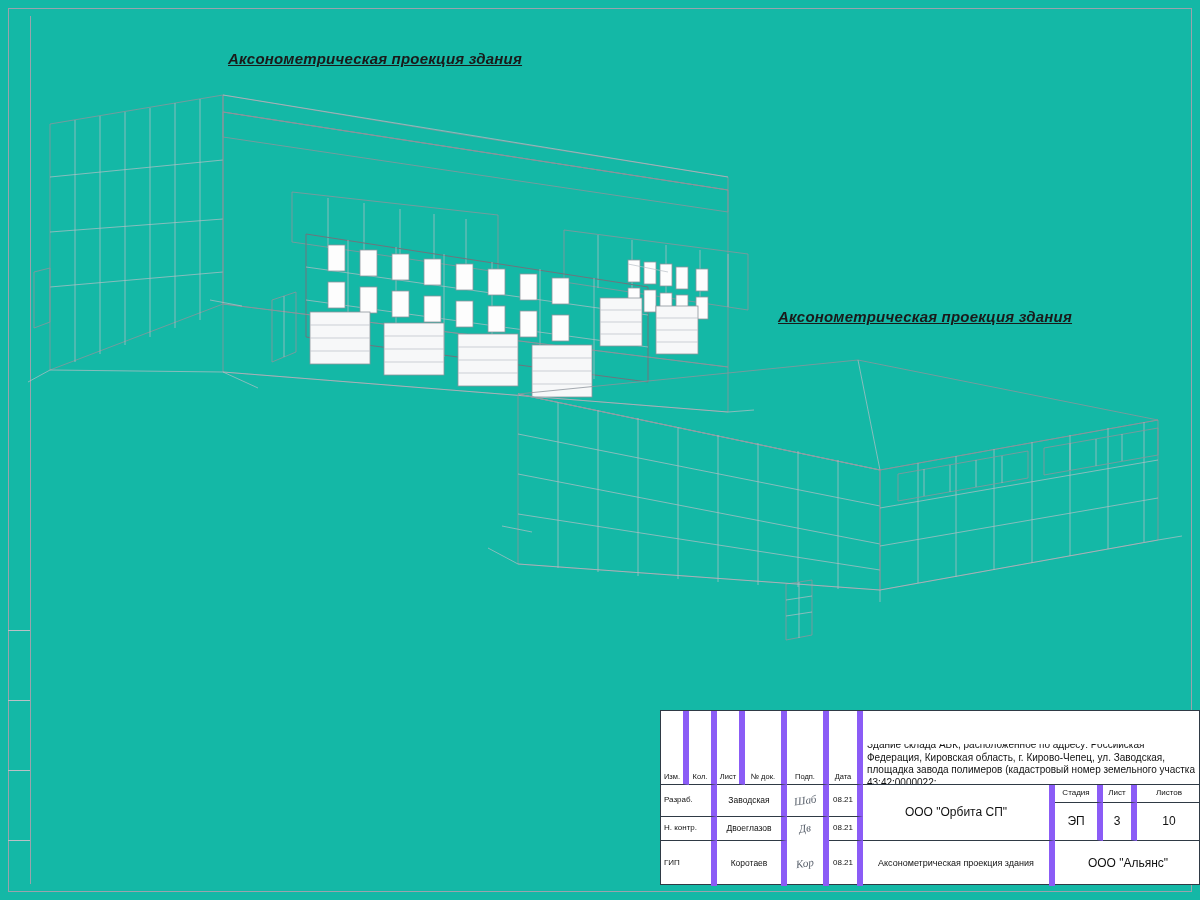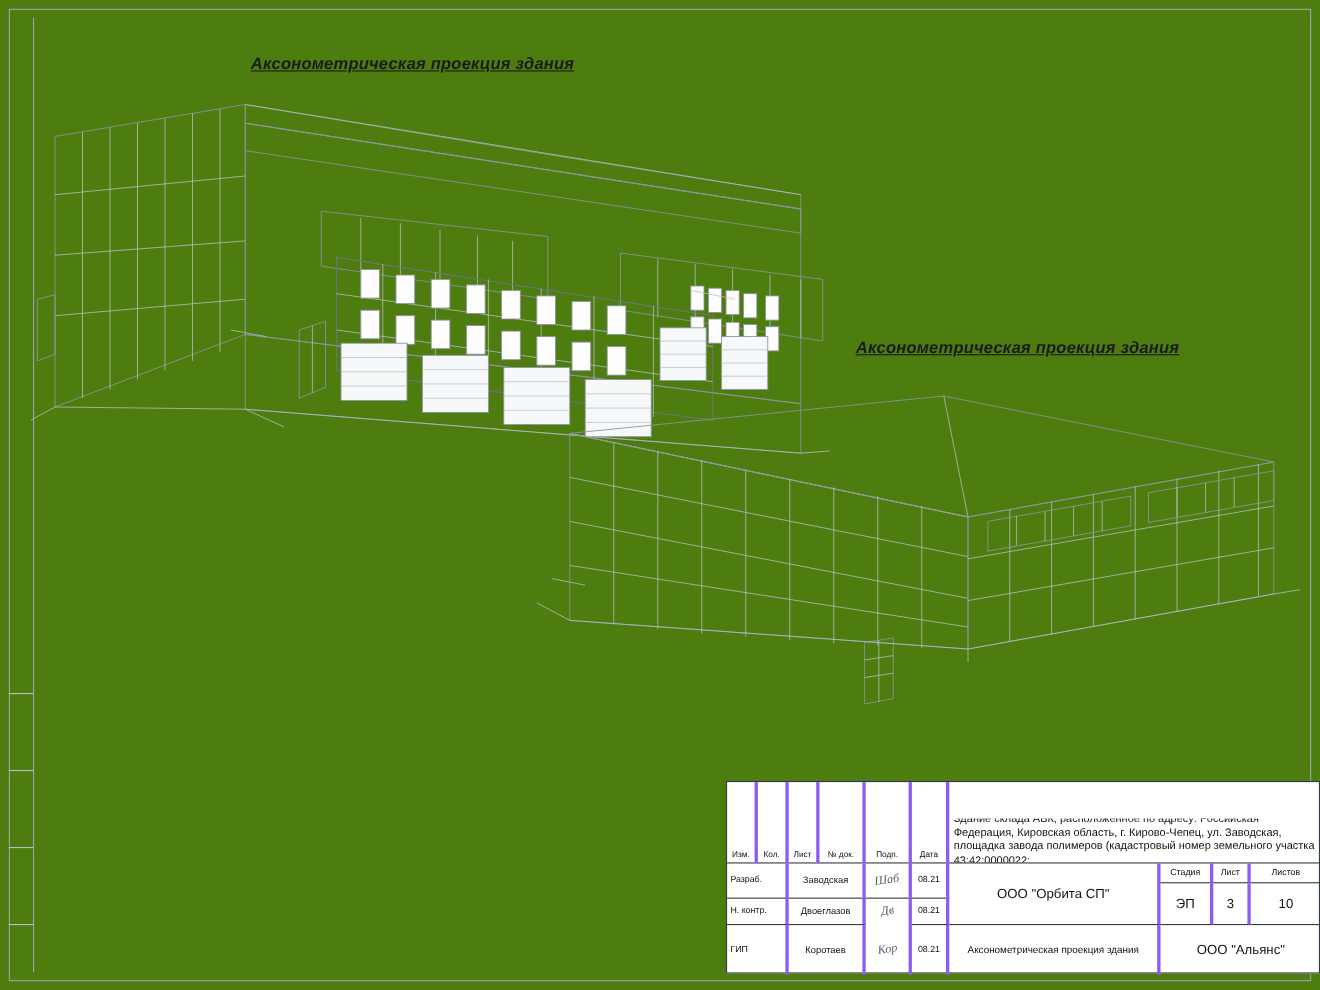--- a/index.html
+++ b/index.html
@@ -1,19 +1,19 @@
 <!DOCTYPE html>
 <html><head>
 <meta charset="utf-8">
 <style>
   html,body{margin:0;padding:0;background:#fff;}
   body{width:1200px;height:900px;position:relative;overflow:hidden;
        font-family:"Liberation Sans", sans-serif;color:#111;}
 
-  .sheet{position:absolute;inset:0;background:#4d7c0f;}
+  .sheet{position:absolute;inset:0;background:#14b8a6;}
 
   
   .frame-outer{position:absolute;left:8px;top:8px;width:1184px;height:884px;
                border:1px solid #9aa3ad;box-sizing:border-box;}
   .frame-inner{position:absolute;left:30px;top:16px;width:1162px;height:868px;
                border-left:1px solid #9aa3ad;box-sizing:border-box;}
 
   
   .stub{position:absolute;left:8px;border-top:1px solid #b9c0c7;width:22px;}
 
@@ -33,21 +33,21 @@
   .ln-d{fill:none;stroke:#6e757d;stroke-width:1;}
   .ln-l{fill:none;stroke:#b8bfc6;stroke-width:.7;}
   .fc{fill:#fdfdfd;stroke:#8d949c;stroke-width:.8;}
   .fc2{fill:#f7f8f9;stroke:#8d949c;stroke-width:.8;}
 
   
   .tb{position:absolute;left:660px;top:710px;width:540px;height:175px;
       border:1px solid #2f3a45;box-sizing:border-box;font-size:8.5px;
       background:#fff;}
   .tb div{box-sizing:border-box;}
-  .cell{position:absolute;border-right:3px solid #8b5cf6;
+  .cell{position:absolute;border-right:6px solid #8b5cf6;
         border-bottom:1px solid #2f3a45;display:flex;align-items:center;
         justify-content:center;text-align:center;line-height:1.05;
         padding:0 1px;overflow:hidden;}
   .cell.nb{border-bottom:none;}
   .cell.nr{border-right:none;}
   .cell.left{justify-content:flex-start;text-align:left;padding-left:3px;}
   .big{font-size:14px;}
   .med{font-size:12px;}
   .sm{font-size:10px;line-height:1.25;}
   .desc{flex-direction:column;align-items:flex-start;justify-content:center;

